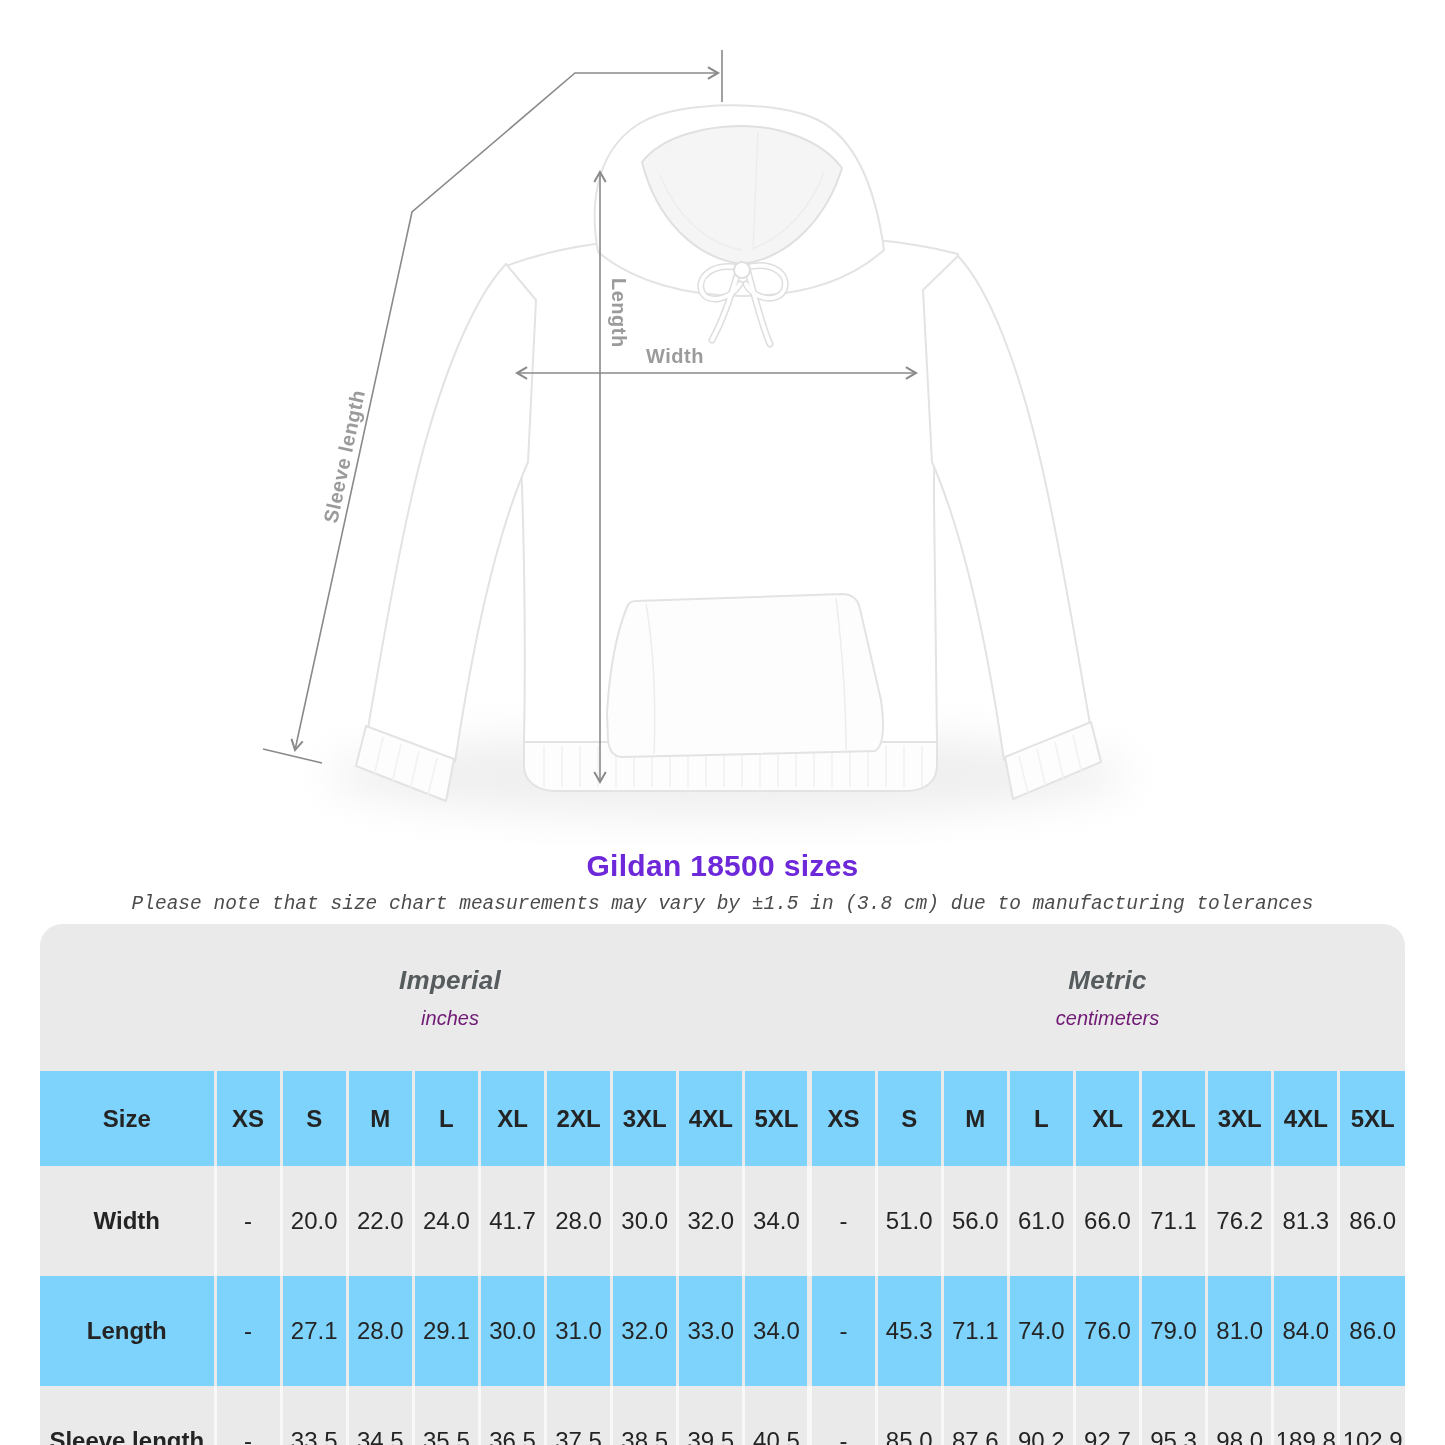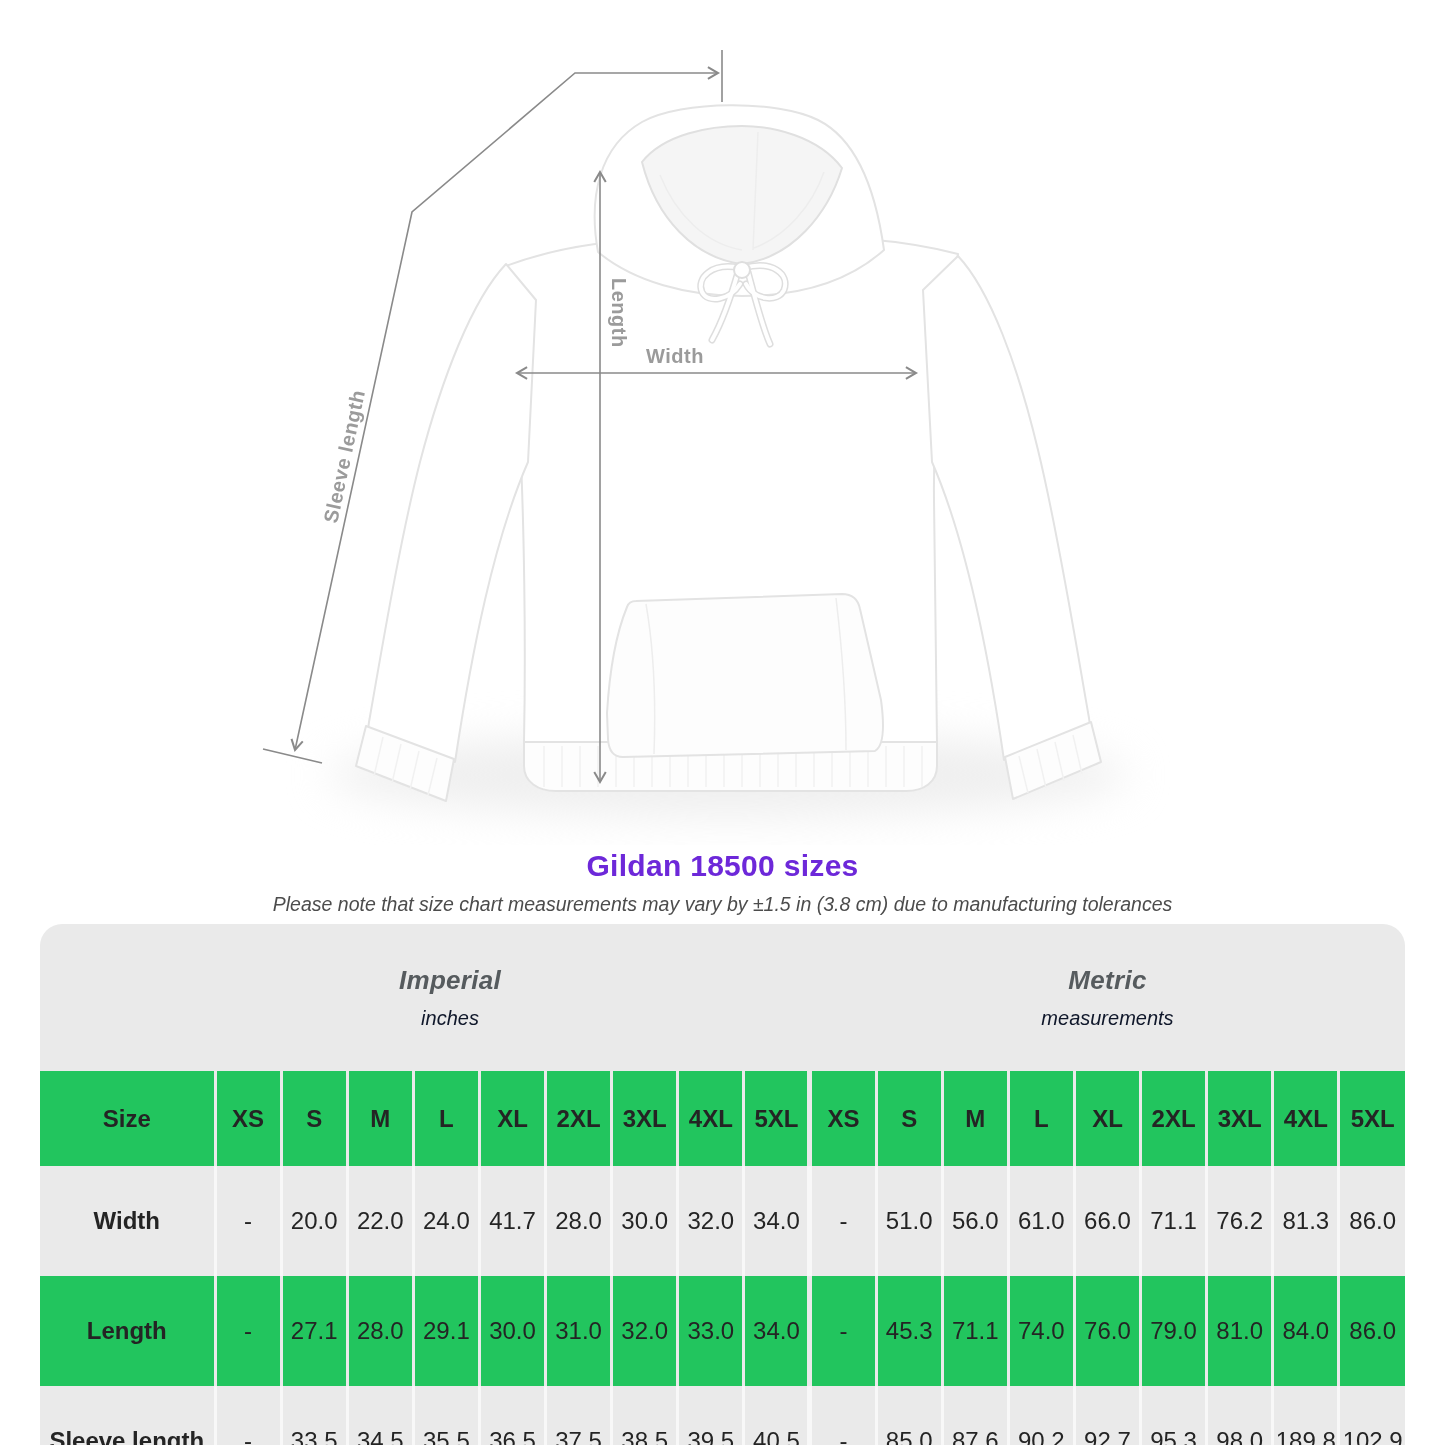--- a/index.html
+++ b/index.html
@@ -2,38 +2,38 @@
 <html><head>
 <meta charset="utf-8">
 <style>
   html,body{margin:0;padding:0;background:#fff;}
   .stage{position:relative;width:1445px;height:1445px;background:#fff;overflow:hidden;
          font-family:"Liberation Sans","DejaVu Sans",sans-serif;}
   .diagram{position:absolute;left:0;top:0;}
   .title{position:absolute;top:849px;left:0;right:0;text-align:center;
          font-size:30px;font-weight:bold;color:#6d28d9;letter-spacing:.3px;}
   .subtitle{position:absolute;top:893px;left:0;right:0;text-align:center;
-            font-size:19.5px;font-style:italic;color:#4c4c4c;}
+            font-size:19.5px;font-style:italic;color:#4c4c4c;font-family:Liberation Mono, monospace;}
   .table-wrap{position:absolute;left:40px;top:924px;width:1365px;height:572px;
               background:#eaeaea;border-radius:22px;overflow:hidden;}
   table.size-table{width:100%;height:100%;border-collapse:collapse;table-layout:fixed;}
   table.size-table td{text-align:center;vertical-align:middle;padding:0;
                       font-size:24px;color:#242424;border-left:3px solid transparent;}
   tr.grow{height:115px;}
   tr.hrow{height:74px;}
   tr.drow{height:86px;}
-  tr.rw td{background:#22c55e;border-left-color:#eaeaea;}
+  tr.rw td{background:#7dd3fc;border-left-color:#eaeaea;}
   tr.rg td{background:transparent;border-left-color:rgba(255,255,255,.65);}
   tr.grow td{background:transparent;border-left:none;}
   table.size-table td:first-child{border-left:none;}
   td.gsep{border-left-width:5px !important;}
   td.lbl{font-weight:bold;color:#5a5e61;font-size:22px;}
   td.szh{font-weight:bold;color:#686c6f;font-size:21px;}
   .gname{font-weight:bold;font-style:italic;font-size:26px;color:#565b5e;letter-spacing:.3px;}
-  .gunit{font-style:italic;font-size:20px;color:#0f172a;margin-top:11px;}
+  .gunit{font-style:italic;font-size:20px;color:#701a75;margin-top:11px;}
   td.gimp .ginner{padding-left:50px;}
   .mline{stroke:#8a8a8a;stroke-width:1.6;fill:none;}
   .mlabel{font-family:"Liberation Sans","DejaVu Sans",sans-serif;font-weight:bold;
           font-size:20px;fill:#9b9b9b;letter-spacing:.5px;}
   .cloth{fill:#ffffff;stroke:#e3e3e3;stroke-width:2;stroke-linejoin:round;}
   .cloth2{fill:#fdfdfd;stroke:#e3e3e3;stroke-width:2;stroke-linejoin:round;}
   .seam{stroke:#ededed;stroke-width:1.5;fill:none;}
   .rib{stroke:#f1f1f1;stroke-width:1.5;fill:none;}
 </style>
 </head>
@@ -135,21 +135,21 @@
       <tbody id="tbody">
         <tr class="grow">
           <td colspan="10" class="gimp">
             <div class="ginner">
               <div class="gname">Imperial</div>
               <div class="gunit">inches</div>
             </div>
           </td>
           <td colspan="9">
             <div class="gname">Metric</div>
-            <div class="gunit">measurements</div>
+            <div class="gunit">centimeters</div>
           </td>
         </tr>
       <tr class="rw hrow">
             <td class="lbl">Size</td>
             <td class="szh">XS</td>
             <td class="szh">S</td>
             <td class="szh">M</td>
             <td class="szh">L</td>
             <td class="szh">XL</td>
             <td class="szh">2XL</td>

